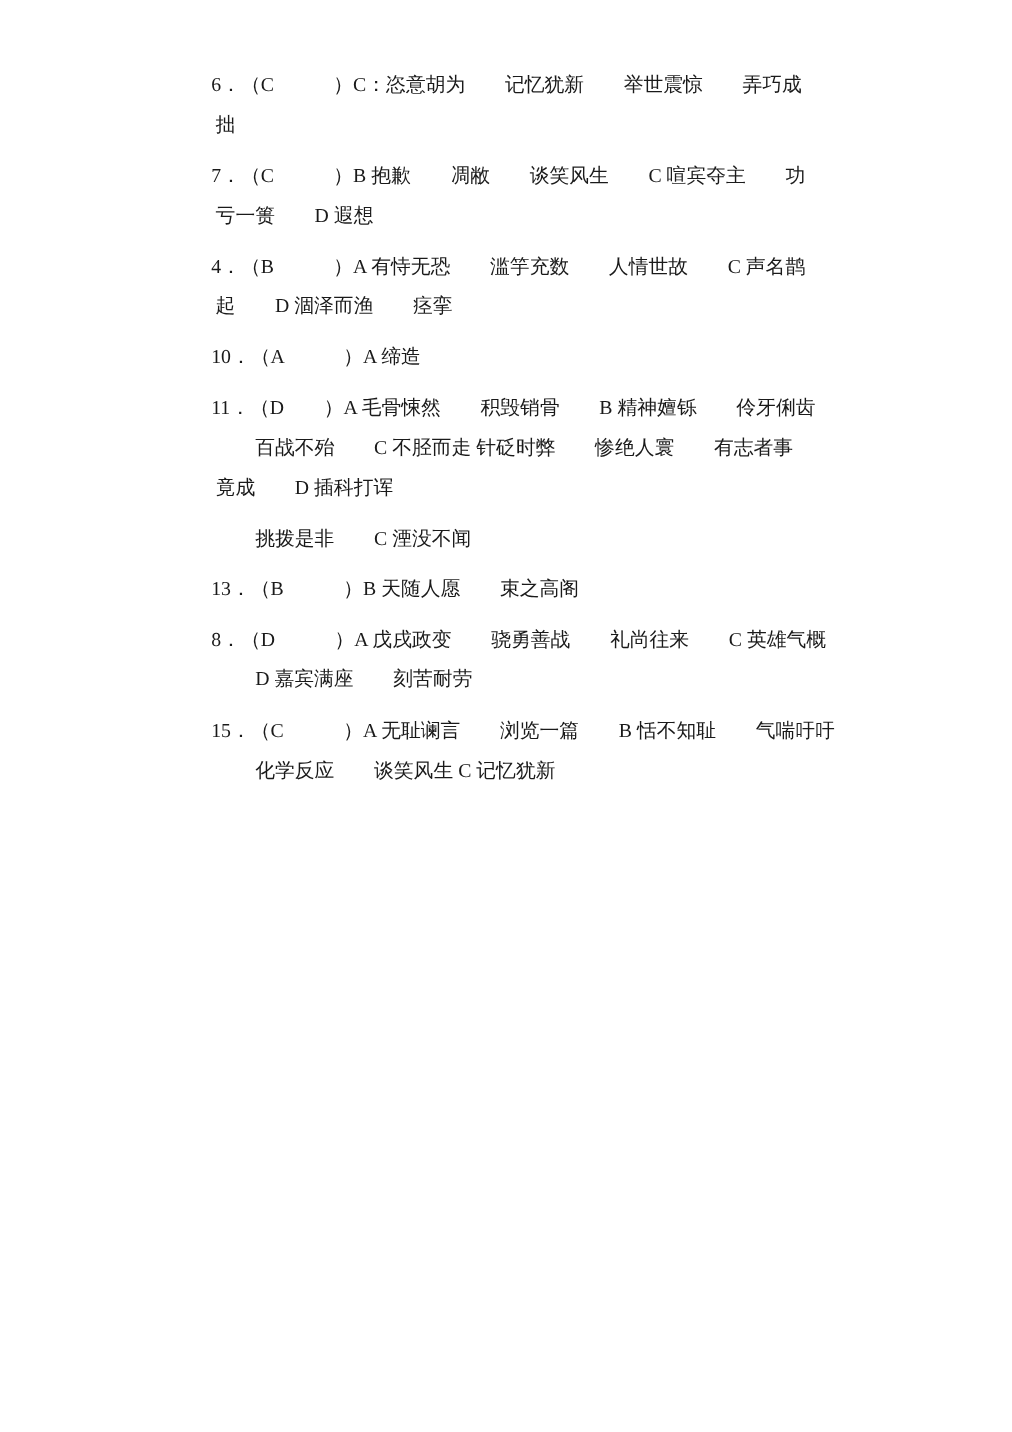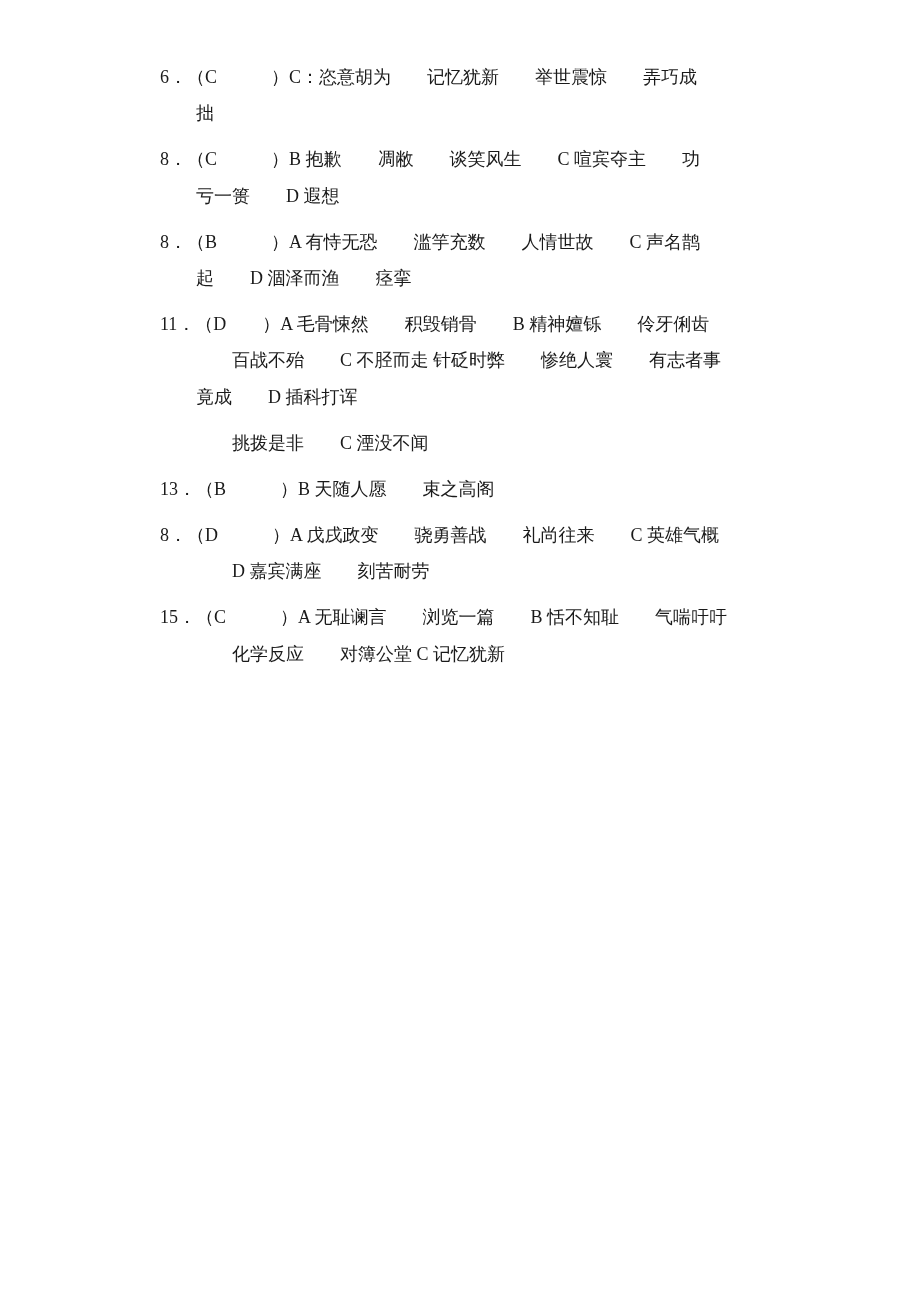--- a/index.html
+++ b/index.html
@@ -18,20 +18,21 @@
     .page-content {
       padding: 60px 140px 60px 160px;
       line-height: 1.9;
     }
     .question-block {
       margin-bottom: 12px;
     }
     .question-line {
       text-indent: 0;
       margin-bottom: 2px;
+      margin-left: 32px;
     }
     .continuation-line {
       padding-left: 2em;
       margin-bottom: 2px;
     }
     .indent-cont {
       padding-left: 4em;
       margin-bottom: 2px;
     }
   </style>
@@ -40,29 +41,32 @@
 
 <div class="page-content">
 
   <div class="question-block">
     <div class="question-line">6．（C　　　）C：恣意胡为　　记忆犹新　　举世震惊　　弄巧成</div>
     <div class="continuation-line">拙</div>
   </div>
 
 
   <div class="question-block">
-    <div class="question-line">8．（C　　　）B 抱歉　　凋敝　　谈笑风生　　C 喧宾夺主　　功</div>
+    <div class="question-line">7．（C　　　）B 抱歉　　凋敝　　谈笑风生　　C 喧宾夺主　　功</div>
     <div class="continuation-line">亏一篑　　D 遐想</div>
   </div>
 
   <div class="question-block">
-    <div class="question-line">8．（B　　　）A 有恃无恐　　滥竽充数　　人情世故　　C 声名鹊</div>
+    <div class="question-line">4．（B　　　）A 有恃无恐　　滥竽充数　　人情世故　　C 声名鹊</div>
     <div class="continuation-line">起　　D 涸泽而渔　　痉挛</div>
   </div>
 
+  <div class="question-block">
+    <div class="question-line">10．（A　　　）A 缔造</div>
+  </div>
 
   <div class="question-block">
     <div class="question-line">11．（D　　）A 毛骨悚然　　积毁销骨　　B 精神嬗铄　　伶牙俐齿</div>
     <div class="indent-cont">百战不殆　　C 不胫而走 针砭时弊　　惨绝人寰　　有志者事</div>
     <div class="continuation-line">竟成　　D 插科打诨</div>
   </div>
 
   <div class="question-block">
     <div class="indent-cont">挑拨是非　　C 湮没不闻</div>
   </div>
@@ -71,16 +75,16 @@
     <div class="question-line">13．（B　　　）B 天随人愿　　束之高阁</div>
   </div>
 
   <div class="question-block">
     <div class="question-line">8．（D　　　）A 戊戌政变　　骁勇善战　　礼尚往来　　C 英雄气概</div>
     <div class="indent-cont">D 嘉宾满座　　刻苦耐劳</div>
   </div>
 
   <div class="question-block">
     <div class="question-line">15．（C　　　）A 无耻谰言　　浏览一篇　　B 恬不知耻　　气喘吁吁</div>
-    <div class="indent-cont">化学反应　　对簿公堂 C 记忆犹新</div>
+    <div class="indent-cont">化学反应　　谈笑风生 C 记忆犹新</div>
   </div>
 
 </div>
 
 </body></html>

